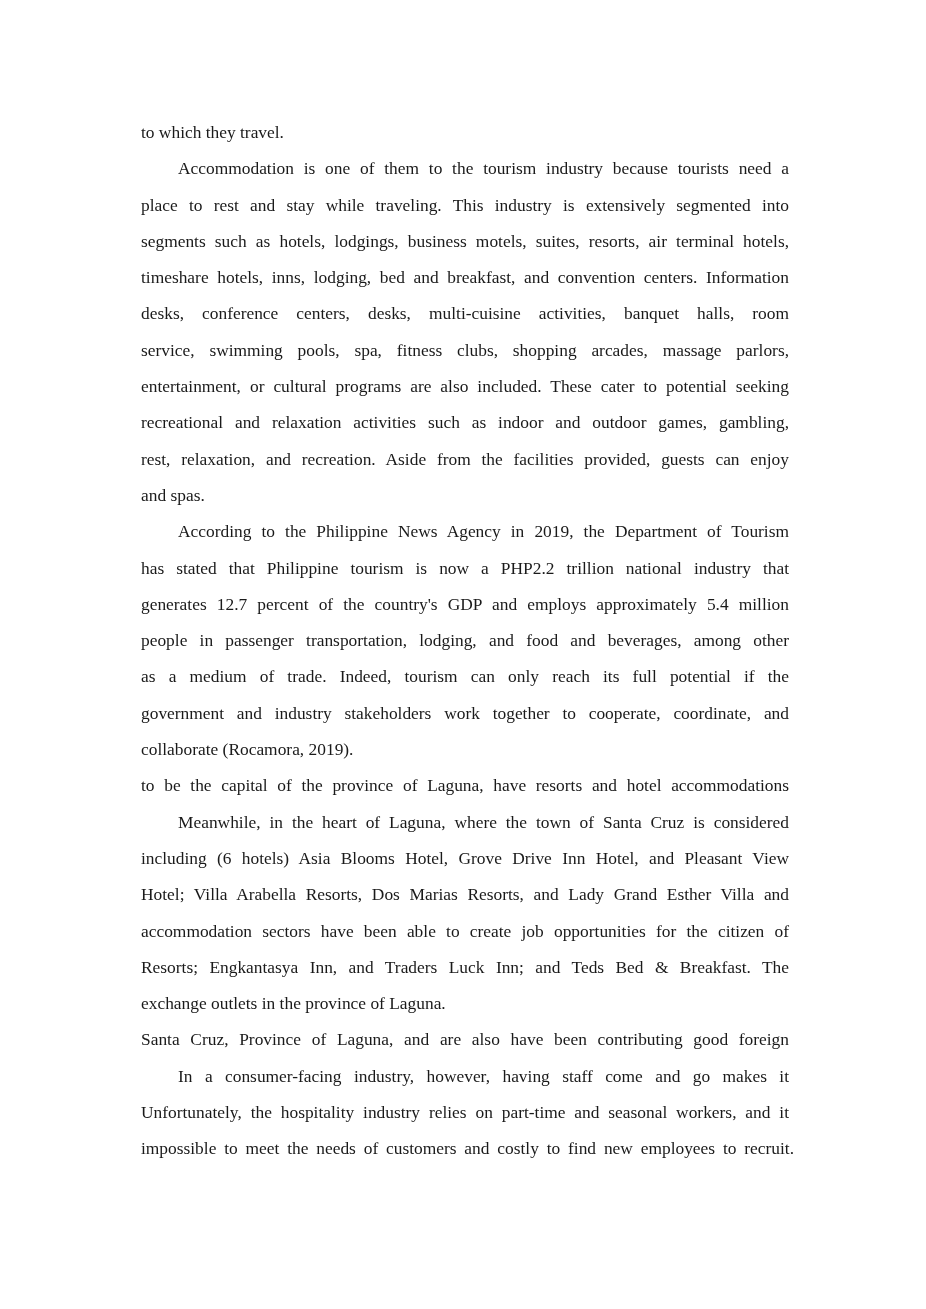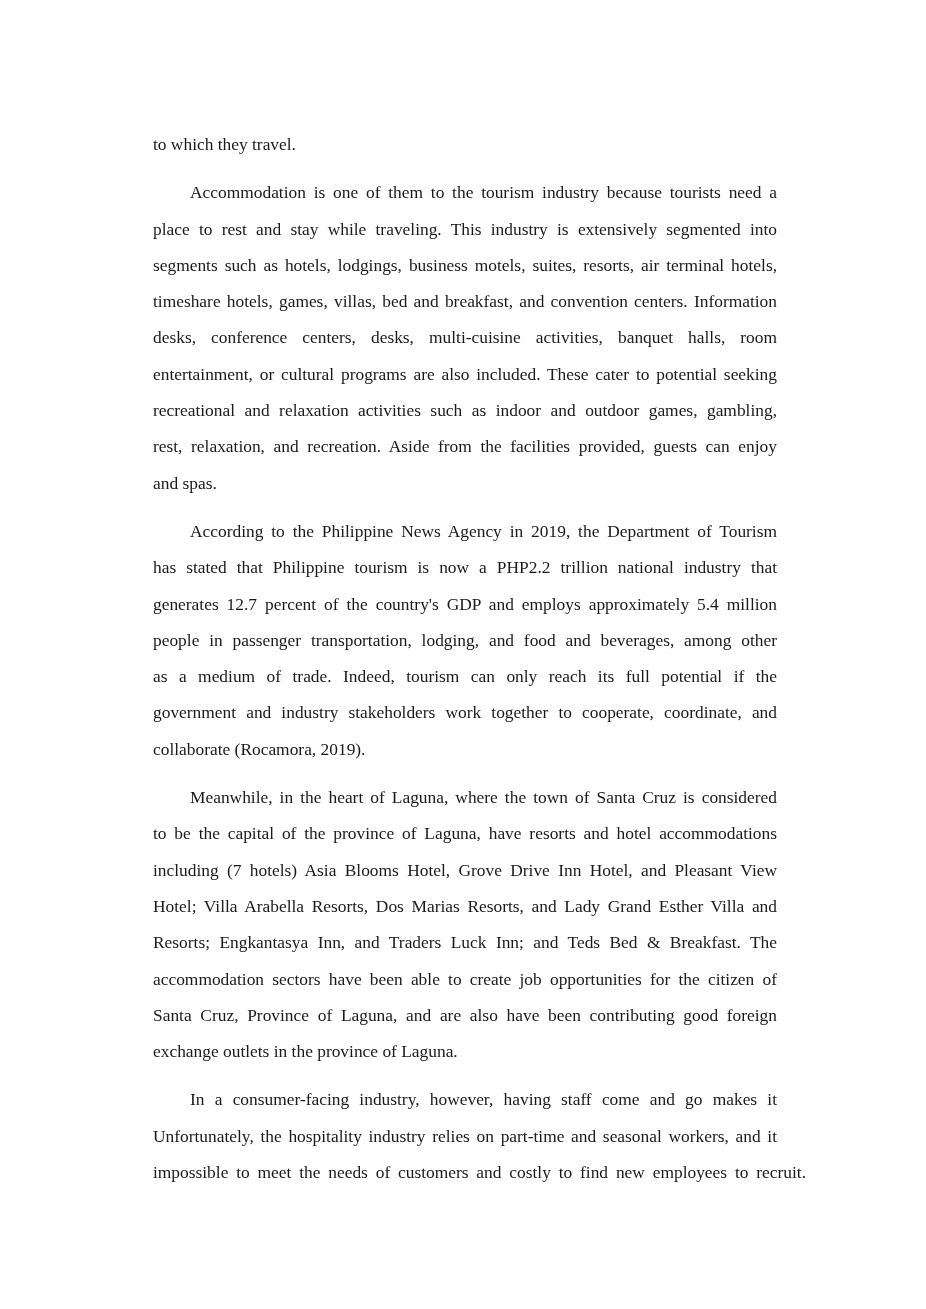--- a/index.html
+++ b/index.html
@@ -6,21 +6,21 @@
   body { width: 926px; height: 1309px; position: relative; overflow: hidden; }
   .page {
     position: absolute;
     left: 141px;
     top: 119px;
     width: 648px;
     font-family: "Liberation Serif", "DejaVu Serif", serif;
     font-size: 17.4px;
     color: #1a1a1a;
   }
-  .para { margin: 12px; padding: 0; }
+  .para { margin: 0; padding: 0; }
   .line {
     display: block;
     height: 36.3px;
     line-height: 26px;
     white-space: nowrap;
     text-align: justify;
     text-align-last: justify;
   }
   .line.last { text-align-last: left; }
   .line.indent { padding-left: 37px; font-family: Liberation Serif, serif; }
@@ -32,47 +32,48 @@
 <div class="page">
 
   <div class="para">
     <span class="line last">to which they travel.</span>
   </div>
 
   <div class="para">
     <span class="line indent">Accommodation is one of them to the tourism industry because tourists need a</span>
     <span class="line">place to rest and stay while traveling. This industry is extensively segmented into</span>
     <span class="line">segments such as hotels, lodgings, business motels, suites, resorts, air terminal hotels,</span>
-    <span class="line">timeshare hotels, games, villas, bed and breakfast, and convention centers. Information</span>
+    <span class="line">timeshare hotels, inns, lodging, bed and breakfast, and convention centers. Information</span>
     <span class="line">desks, conference centers, desks, multi-cuisine activities, banquet halls, room</span>
+    <span class="line">service, swimming pools, spa, fitness clubs, shopping arcades, massage parlors,</span>
     <span class="line">entertainment, or cultural programs are also included. These cater to potential seeking</span>
     <span class="line">recreational and relaxation activities such as indoor and outdoor games, gambling,</span>
     <span class="line">rest, relaxation, and recreation. Aside from the facilities provided, guests can enjoy</span>
     <span class="line last">and spas.</span>
   </div>
 
   <div class="para">
     <span class="line indent">According to the Philippine News Agency in 2019, the Department of Tourism</span>
     <span class="line">has stated that Philippine tourism is now a PHP2.2 trillion national industry that</span>
     <span class="line">generates 12.7 percent of the country's GDP and employs approximately 5.4 million</span>
     <span class="line">people in passenger transportation, lodging, and food and beverages, among other</span>
     <span class="line">as a medium of trade. Indeed, tourism can only reach its full potential if the</span>
     <span class="line">government and industry stakeholders work together to cooperate, coordinate, and</span>
     <span class="line last">collaborate (Rocamora, 2019).</span>
   </div>
 
   <div class="para">
+    <span class="line">to be the capital of the province of Laguna, have resorts and hotel accommodations</span>
     <span class="line indent">Meanwhile, in the heart of Laguna, where the town of Santa Cruz is considered</span>
-    <span class="line">to be the capital of the province of Laguna, have resorts and hotel accommodations</span>
-    <span class="line">including (7 hotels) Asia Blooms Hotel, Grove Drive Inn Hotel, and Pleasant View</span>
+    <span class="line">including (6 hotels) Asia Blooms Hotel, Grove Drive Inn Hotel, and Pleasant View</span>
     <span class="line">Hotel; Villa Arabella Resorts, Dos Marias Resorts, and Lady Grand Esther Villa and</span>
+    <span class="line">accommodation sectors have been able to create job opportunities for the citizen of</span>
     <span class="line">Resorts; Engkantasya Inn, and Traders Luck Inn; and Teds Bed &amp; Breakfast. The</span>
-    <span class="line">accommodation sectors have been able to create job opportunities for the citizen of</span>
+    <span class="line last">exchange outlets in the province of Laguna.</span>
     <span class="line">Santa Cruz, Province of Laguna, and are also have been contributing good foreign</span>
-    <span class="line last">exchange outlets in the province of Laguna.</span>
   </div>
 
   <div class="para">
     <span class="line indent">In a consumer-facing industry, however, having staff come and go makes it</span>
     <span class="line">Unfortunately, the hospitality industry relies on part-time and seasonal workers, and it</span>
     <span class="line wide">impossible to meet the needs of customers and costly to find new employees to recruit.</span>
   </div>
 
 </div>
 

